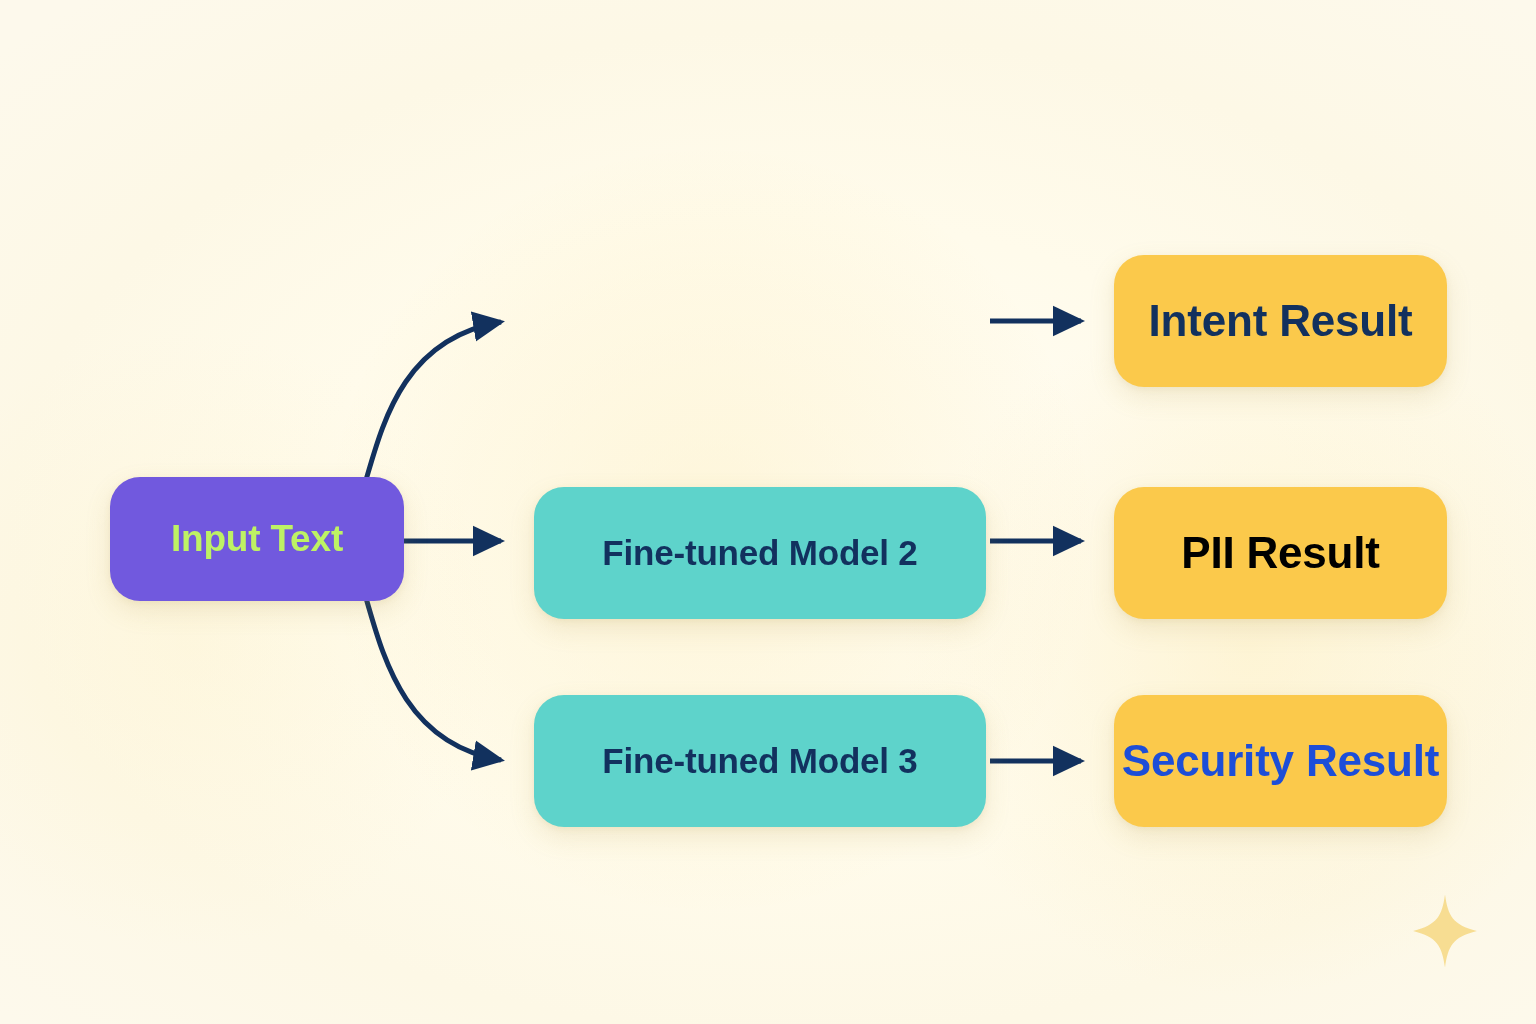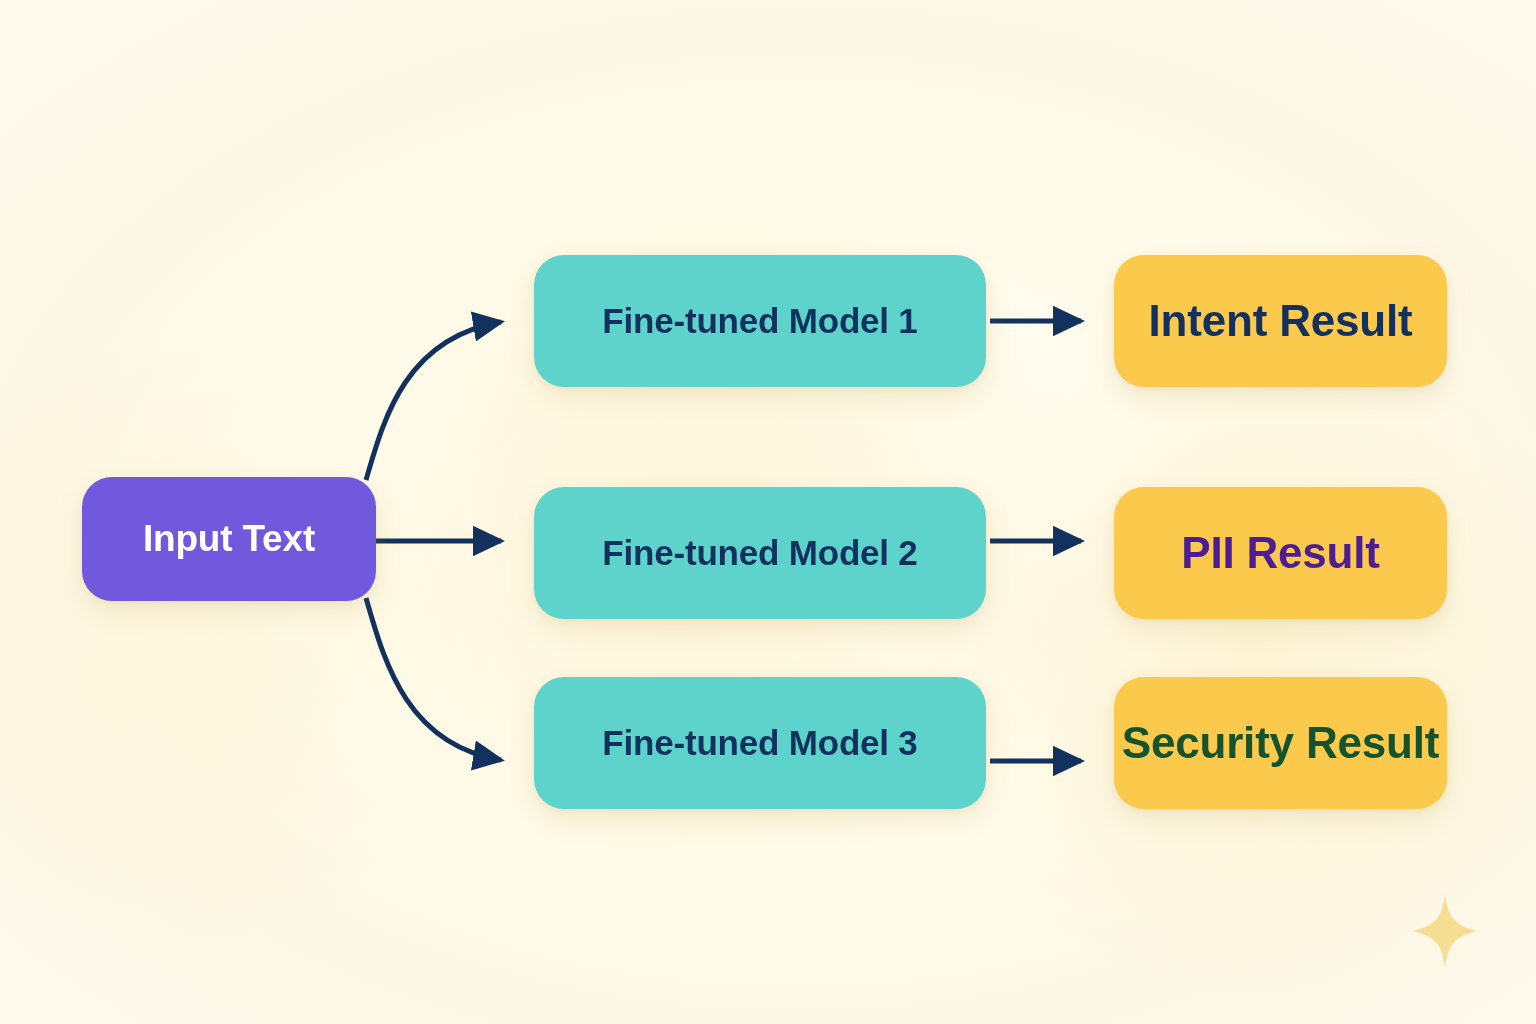--- a/index.html
+++ b/index.html
@@ -66,21 +66,21 @@
     width: 452px; height: 132px;
     font-size: 35px;
   }
   .node-result {
     left: 1114px;
     width: 333px; height: 132px;
     font-size: 44px;
   }
   .row-1 { top: 255px; }
   .row-2 { top: 475px; margin-top: 12px; }
-  .row-3 { top: 677px; }
+  .row-3 { top: 695px; }
 
   #sparkle {
     position: absolute;
     left: 1407px; top: 893px;
     width: 76px; height: 76px;
     pointer-events: none;
   }
 </style>
 </head>
 <body>
@@ -105,41 +105,38 @@
       <path d="M 376,541 L 501,541"></path>
 
       <path d="M 366,598 C 383,656 404,744 501,760"></path>
 
       <path d="M 990,321 L 1081,321"></path>
       <path d="M 990,541 L 1081,541"></path>
       <path d="M 990,761 L 1081,761"></path>
     </g>
   </svg>
 
-  <div class="node node-input" style="background:#7159de; color:#ffffff;">
+  <div class="node node-input" style="background:#7159de; color:#bef264;margin-left:28px;">
     <span>Input Text</span>
   </div>
 
-  <div class="node node-model row-1" style="background:#5ed3cb; color:#12315e;">
-    <span>Fine-tuned Model 1</span>
-  </div>
   <div class="node node-model row-2" style="background:#5ed3cb; color:#12315e;">
     <span>Fine-tuned Model 2</span>
   </div>
   <div class="node node-model row-3" style="background:#5ed3cb; color:#12315e;">
     <span>Fine-tuned Model 3</span>
   </div>
 
   <div class="node node-result row-1" style="background:#fbc94b; color:#12315e;">
     <span>Intent Result</span>
   </div>
-  <div class="node node-result row-2" style="background:#fbc94b; color:#4c1d95;">
+  <div class="node node-result row-2" style="background:#fbc94b; color:#000000;">
     <span>PII Result</span>
   </div>
-  <div class="node node-result row-3" style="background:#fbc94b; color:#14532d;align-items:center;">
+  <div class="node node-result row-3" style="background:#fbc94b; color:#1d4ed8;align-items:center;">
     <span>Security Result</span>
   </div>
 
   <svg id="sparkle" viewBox="0 0 100 100">
     <path d="M50 2 C54 30 60 42 92 50 C60 58 54 70 50 98 C46 70 40 58 8 50 C40 42 46 30 50 2 Z" fill="#f7dd92"></path>
   </svg>
 
 </div>
 
 </body></html>

